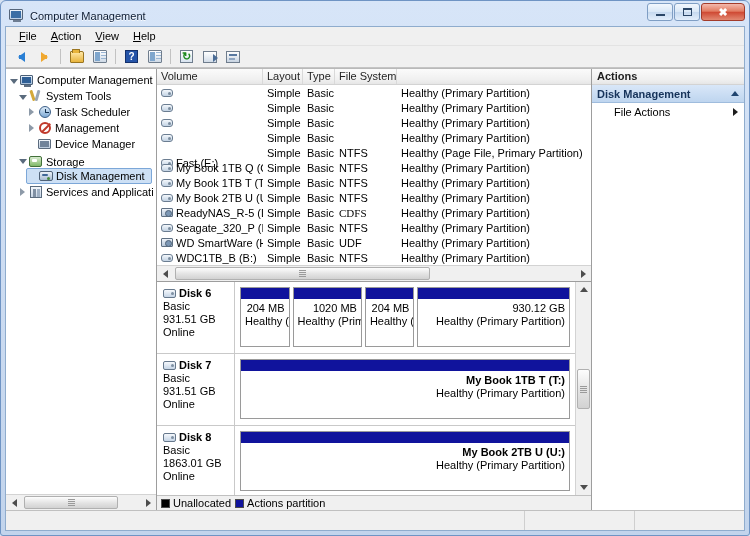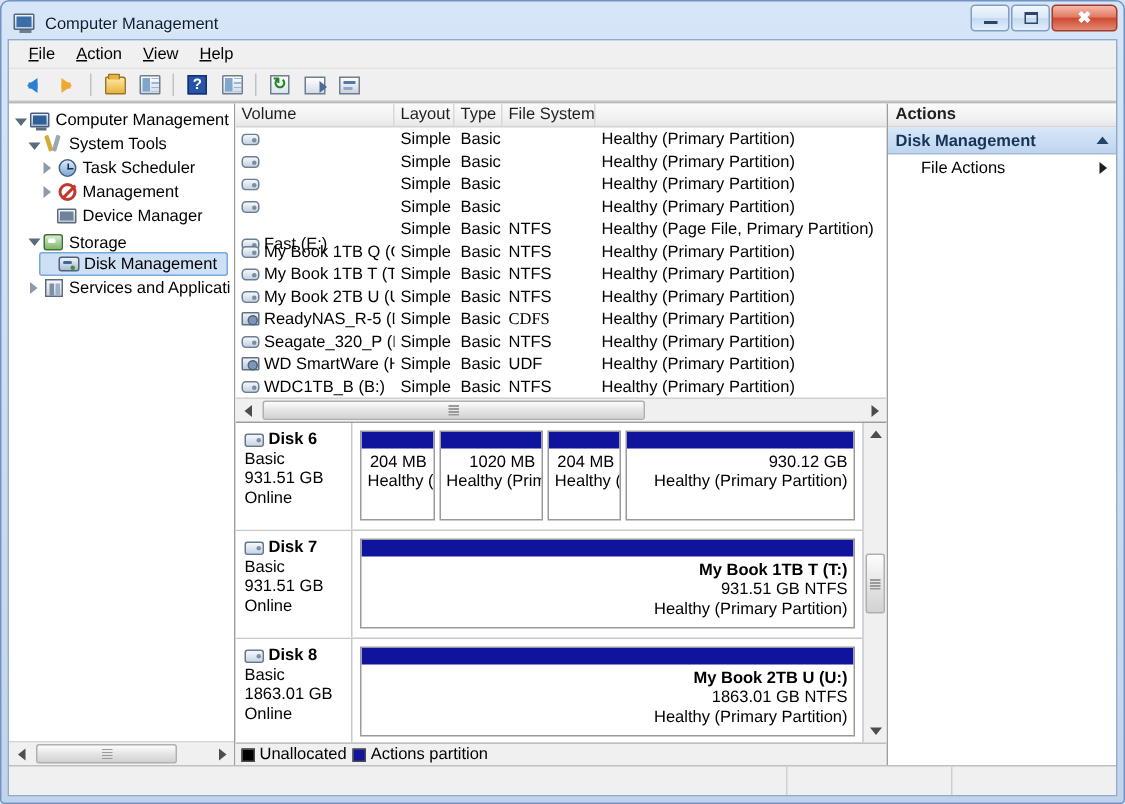--- a/index.html
+++ b/index.html
@@ -938,42 +938,40 @@
                   </div>
                   <div>Basic</div>
                   <div>931.51 GB</div>
                   <div>Online</div>
                 </div>
                 <div class="disk-parts">
                   <div class="part" style="flex: 100 1 0px;">
                     <div class="part-cap" style="background: rgb(16, 19, 156);"></div>
                     <div class="part-body">
                       <div class="pname">My Book 1TB T  (T:)</div>
-                      <div>931.51 GB NTFS</div>
                       <div>Healthy (Primary Partition)</div>
                     </div>
                   </div>
                 </div>
               </div>
               <div class="disk-row">
                 <div class="disk-info">
                   <div class="disk-name-line">
                     <span class="disk-ico"></span>
                     <span>Disk 8</span>
                   </div>
                   <div>Basic</div>
                   <div>1863.01 GB</div>
                   <div>Online</div>
                 </div>
                 <div class="disk-parts">
                   <div class="part" style="flex: 100 1 0px;">
                     <div class="part-cap" style="background: rgb(16, 19, 156);"></div>
                     <div class="part-body">
                       <div class="pname">My Book 2TB U  (U:)</div>
-                      <div>1863.01 GB NTFS</div>
                       <div>Healthy (Primary Partition)</div>
                     </div>
                   </div>
                 </div>
               </div>
             </div>
           <div class="vscroll">
             <div class="sb-arrow">
                 <div class="tri-u"></div>
               </div>

